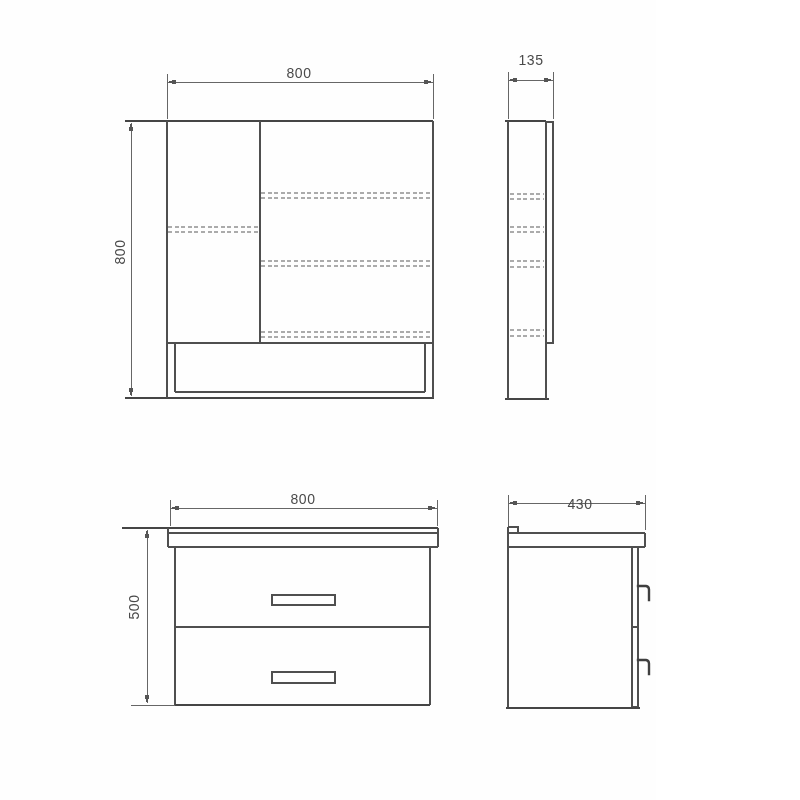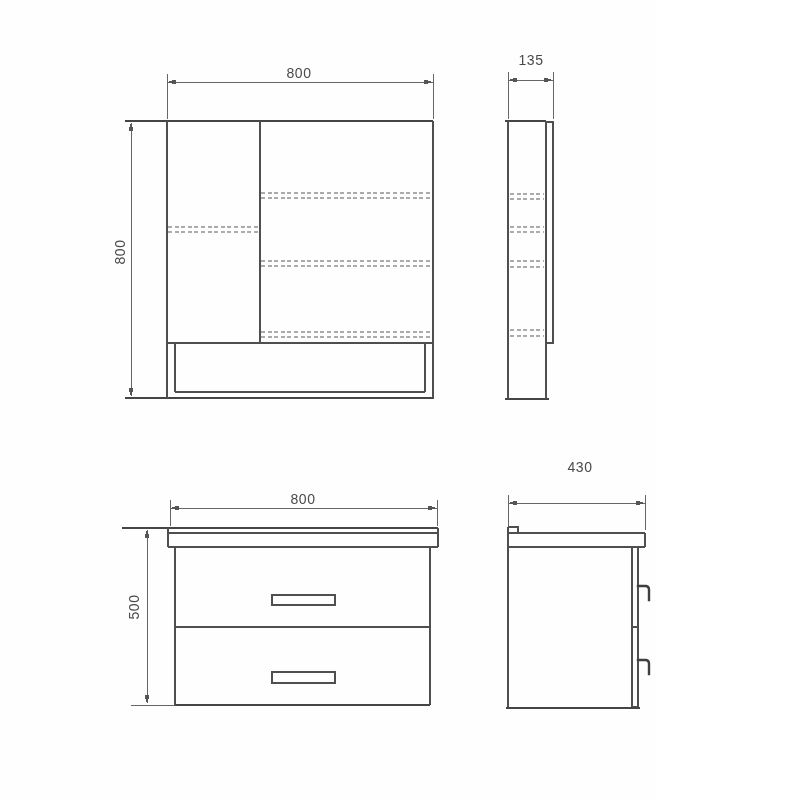--- a/index.html
+++ b/index.html
@@ -99,16 +99,16 @@
       <path class="hv" d="M506,708H640" shape-rendering="crispEdges"></path>
     </g>
   </svg>
 
   <div>
     <div class="dim-label" style="left:299px;top:73px">800</div>
     <div class="dim-label rot" style="left:120px;top:252px">800</div>
     <div class="dim-label" style="left:531px;top:60px">135</div>
     <div class="dim-label" style="left:303px;top:499px">800</div>
     <div class="dim-label rot" style="left:134px;top:607px">500</div>
-    <div class="dim-label" style="left:580px;top:467px">430</div>
+    <div class="dim-label" style="left:580px;top:504px">430</div>
   </div>
 
 </div>
 
 </body></html>

